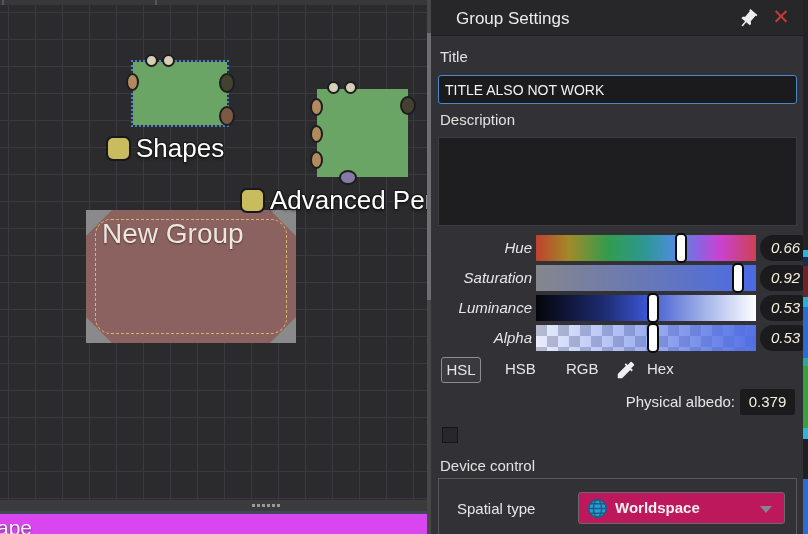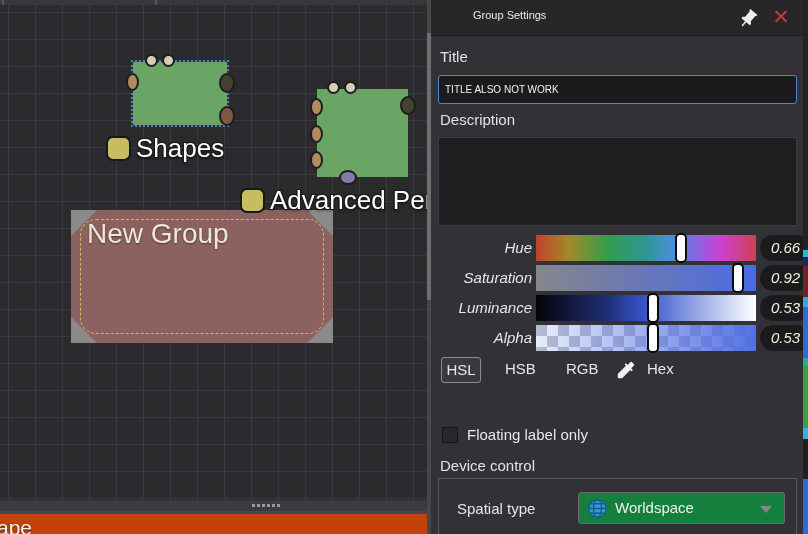--- a/index.html
+++ b/index.html
@@ -20,46 +20,46 @@
 
   .node { position:absolute; background:#6ba566; }
   .node.selected { outline:2px dotted #4d7fd0; outline-offset:0px; }
   .port { position:absolute; border:2px solid #1d1d20; border-radius:50%; }
 
   .node-label { position:absolute; display:flex; align-items:center; gap:5px; white-space:nowrap; }
   .label-icon { width:25px; height:25px; border-radius:7px; background:#c9bc5e; border:2px solid #17171c; flex:none; }
   .label-text { color:#fff; font-size:26px;
       text-shadow:-1px -1px 0 #1a1a1a,1px -1px 0 #1a1a1a,-1px 1px 0 #1a1a1a,1px 1px 0 #1a1a1a,0 2px 3px rgba(0,0,0,.55); }
 
-  #group-frame { position:absolute; left:71px; top:210px; width:262px; height:133px; background:#8a8a8a; }
+  #group-frame { position:absolute; left:86px; top:210px; width:210px; height:133px; background:#8a8a8a; }
   #group-body { position:absolute; inset:0; background:#8c6260;
       clip-path:polygon(26px 0,calc(100% - 26px) 0,100% 26px,100% calc(100% - 26px),calc(100% - 26px) 100%,26px 100%,0 calc(100% - 26px),0 26px); }
   #group-dashed { position:absolute; left:9px; top:9px; right:9px; bottom:9px;
       border:1px dashed #d9b55c; border-radius:16px; }
   #group-title { position:absolute; left:16px; top:8px; color:#ece6df; font-size:28px;
       text-shadow:0 1px 2px rgba(0,0,0,.45); }
 
   #hscroll-bar { position:absolute; left:0; top:500px; width:428px; height:11px; background:#3b3b3e; }
   #hscroll-dots { position:absolute; left:252px; top:4px; width:28px; height:3px;
       background:repeating-linear-gradient(90deg,#98989c 0 3px,transparent 3px 5px); }
   #blue-divider { position:absolute; left:0; top:511px; width:428px; height:3px; background:#3e4a5a; }
-  #bottom-strip { position:absolute; left:0; top:514px; width:428px; height:20px; background:#c2410c; overflow:hidden; }
+  #bottom-strip { position:absolute; left:0; top:514px; width:428px; height:20px; background:#d946ef; overflow:hidden; }
   #clipped-label { position:absolute; left:-3px; top:2px; color:#f2f2f2; font-size:21px;
       text-shadow:0 1px 2px rgba(0,0,0,.5); }
 
   
   #panel { position:absolute; left:431px; top:0; width:372px; height:534px; background:#323236; }
   #panel-header { position:absolute; left:0; top:0; width:372px; height:36px; background:#27272a; border-bottom:1px solid #1e1e20; }
-  #panel-title { position:absolute; left:42px; top:9px; color:#ececec; font-size:11px; }
+  #panel-title { position:absolute; left:25px; top:9px; color:#ececec; font-size:17px; }
   #pin-btn { position:absolute; left:306px; top:8px; width:22px; height:22px; cursor:pointer; }
   #close-btn { position:absolute; left:338px; top:5px; width:24px; height:24px; color:#c23b3b; font-size:21px; font-weight:bold; text-align:center; line-height:24px; cursor:pointer; }
 
   .field-label { position:absolute; color:#e2e2e2; font-size:15px; }
   #title-input { position:absolute; left:7px; top:75px; width:359px; height:29px; background:#1b1b1d;
-      border:1px solid #4b87c9; border-radius:3px; color:#f2f2f2; font-size:10px; padding:0 6px;
+      border:1px solid #4b87c9; border-radius:3px; color:#f2f2f2; font-size:14px; padding:0 6px;
       font-family:"Liberation Sans","DejaVu Sans",sans-serif; outline:none; }
   #desc-box { position:absolute; left:7px; top:137px; width:359px; height:89px; background:#1e1e20;
       border:1px solid #3c3c3f; resize:none; color:#e8e8e8; font-size:14px;
       font-family:"Liberation Sans","DejaVu Sans",sans-serif; }
 
   .slider-row { position:absolute; left:16px; width:372px; height:26px;font-style:italic; }
   .slider-label { position:absolute; left:0; top:4px; width:85px; text-align:right; color:#e6e6e6; font-size:15px; }
   .slider-track { position:absolute; left:89px; top:0; width:220px; height:26px; }
   .slider-handle { position:absolute; top:-2px; width:12px; height:30px; background:#fff;
       border:2px solid #0a0a0a; border-radius:5px; }
@@ -86,22 +86,22 @@
       color:#f5f1de; font-size:15px; text-align:center; line-height:26px; }
 
   #float-row { position:absolute; left:0; top:426px; width:372px; height:20px; }
   #float-checkbox { position:absolute; left:11px; top:1px; width:16px; height:16px; background:#28282b;
       border:1px solid #151518; cursor:pointer; }
   #float-label { position:absolute; left:36px; top:0; color:#e6e6e6; font-size:15px; }
 
   #device-label { left:9px; top:457px; }
   #device-fieldset { position:absolute; left:7px; top:478px; width:359px; height:70px; border:1px solid #59595d; }
   #spatial-label { position:absolute; left:18px; top:21px; color:#e6e6e6; font-size:15px; }
-  #spatial-dropdown { position:absolute; left:139px; top:13px; width:207px; height:32px; background:#15803d;
-      border:1px solid #68686e; border-radius:3px; cursor:pointer; }
+  #spatial-dropdown { position:absolute; left:139px; top:13px; width:207px; height:32px; background:#be185d;
+      border:1px solid #68686e; border-radius:3px; cursor:pointer;font-weight:bold; }
   #globe { position:absolute; left:8px; top:5px; width:21px; height:21px; }
   #spatial-value { position:absolute; left:36px; top:6px; color:#f0f0f0; font-size:15px; }
   #dd-chevron { position:absolute; right:12px; top:13px; width:0; height:0;
       border-left:6px solid transparent; border-right:6px solid transparent; border-top:7px solid #85858a; }
 
   
   #edge-sliver { position:absolute; left:803px; top:0; width:5px; height:534px;
       background:linear-gradient(#232326 0px,#232326 250px,#2ab4dc 250px,#2ab4dc 257px,#1a2a50 257px,#1a2a50 266px,
       #6e2328 266px,#6e2328 297px,#28b0d8 297px,#28b0d8 307px,#2a6cd4 307px,#2a6cd4 358px,#2aa8a0 358px,#2aa8a0 366px,
       #3aa03c 366px,#3aa03c 428px,#30b4dc 428px,#30b4dc 439px,#202024 439px,#202024 479px,#2a6cd4 479px,#2a6cd4 534px); }
@@ -215,24 +215,27 @@
       <span class="mode-plain" style="left:74px">HSB</span>
       <span class="mode-plain" style="left:135px">RGB</span>
       <span id="eyedropper">
         <svg viewBox="0 0 24 24" width="22" height="22">
           <path fill="#f0f0f0" d="M20.71 5.63l-2.34-2.34a1 1 0 0 0-1.41 0l-3.12 3.12-1.93-1.91-1.41 1.41 1.42 1.42L3 16.25V21h4.75l8.92-8.92 1.42 1.42 1.41-1.41-1.92-1.92 3.12-3.12a1 1 0 0 0 .01-1.42z"></path>
         </svg>
       </span>
       <span class="mode-plain" style="left:216px">Hex</span>
     </div>
 
+    <div id="albedo-row">
+      <span id="albedo-label">Physical albedo:</span>
+      <div id="albedo-value">0.379</div>
+    </div>
 
     <div id="float-row">
       <div id="float-checkbox"></div>
-      <span id="float-label">Floating label only</span>
     </div>
 
     <span class="field-label" id="device-label">Device control</span>
     <div id="device-fieldset">
       <span id="spatial-label">Spatial type</span>
       <div id="spatial-dropdown">
         <span id="globe">
           <svg viewBox="0 0 24 24" width="21" height="21">
             <circle cx="12" cy="12" r="10" fill="#2f9ad2"></circle>
             <g stroke="#155e86" stroke-width="1.6" fill="none">

